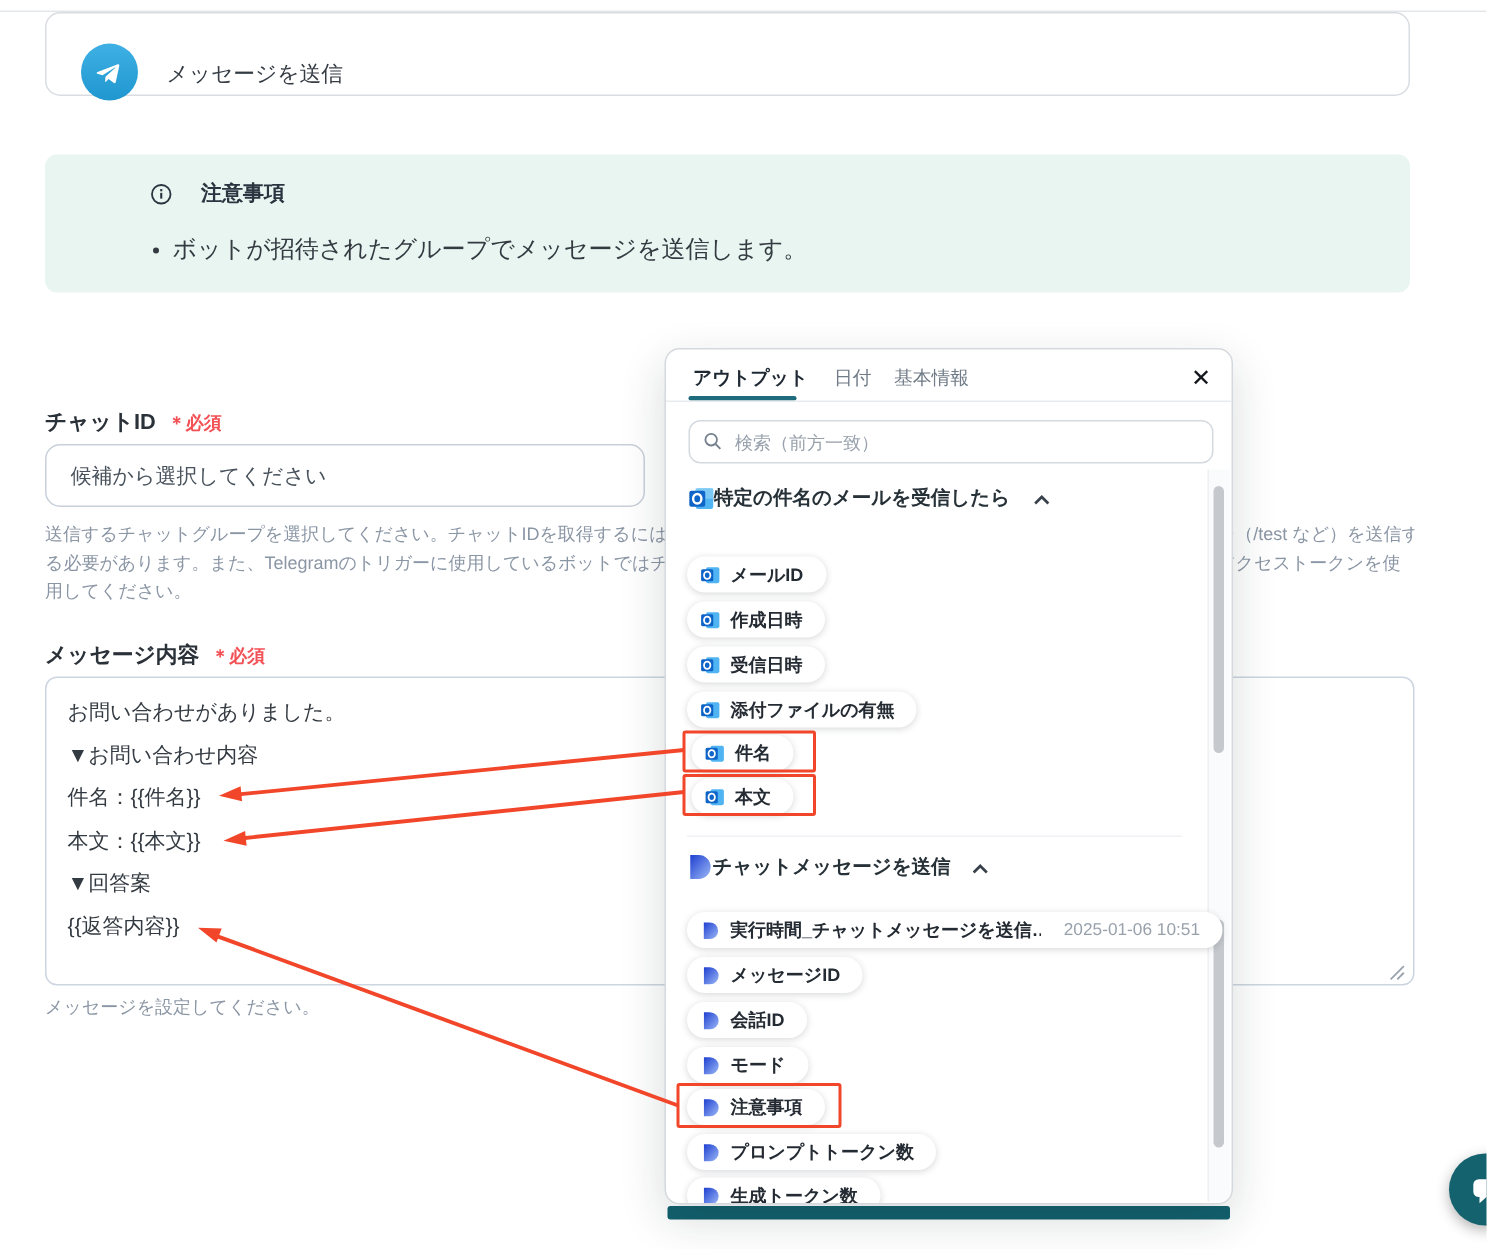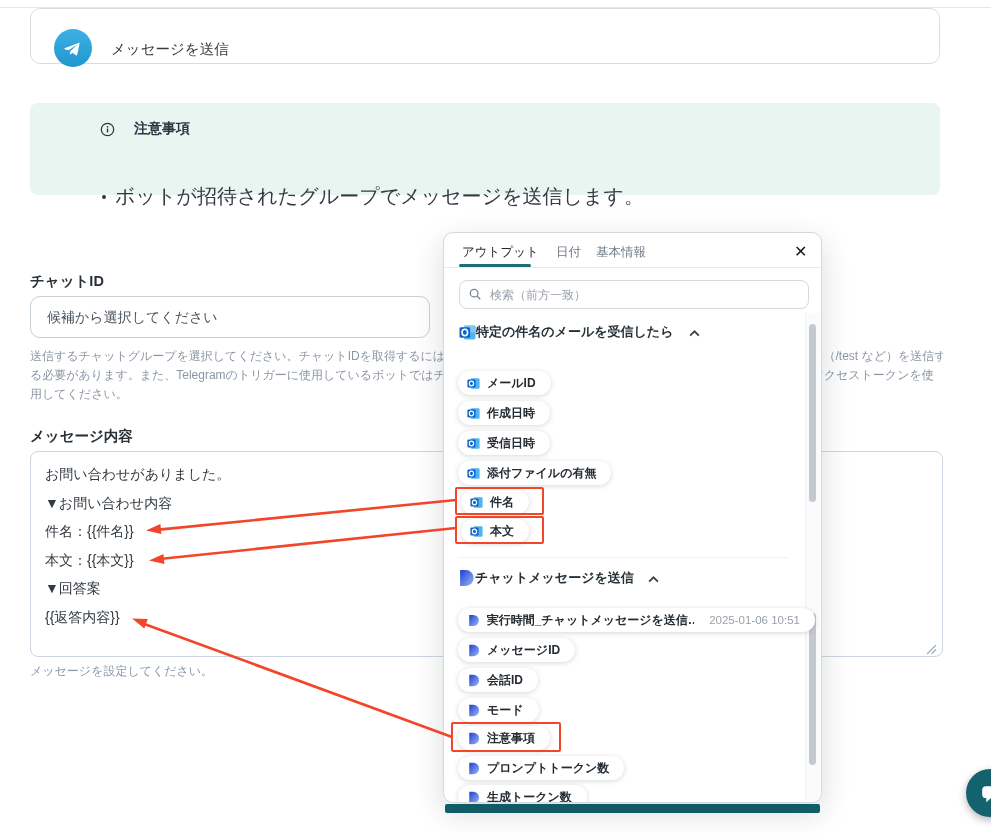--- a/index.html
+++ b/index.html
@@ -9,24 +9,24 @@
   .abs{position:absolute;}
   
   .hairline{left:0;top:7px;width:991px;height:1px;background:#e4e7ea;}
   .card{left:30px;top:8px;width:910px;height:56px;background:#fff;border:1px solid #d9dde2;border-radius:10px;box-sizing:border-box;}
   .tg-circle{left:23px;top:20px;width:38px;height:38px;border-radius:50%;
              background:linear-gradient(#3fb0e4,#1f97cf);display:flex;align-items:center;justify-content:center;}
   .card-title{left:80px;top:31px;font-size:14.5px;color:#353c44;}
   
   .notice{left:30px;top:103px;width:910px;height:92px;background:#e9f5f0;border-radius:8px;}
   .notice-title{left:100px;top:120px;display:flex;align-items:center;gap:19px;font-size:14px;font-weight:bold;color:#2b3440;text-align:right;}
-  .notice-bullet{left:102px;top:156px;display:flex;align-items:center;gap:9px;font-size:20px;color:#333a41;margin-top:27px;}
+  .notice-bullet{left:102px;top:156px;display:flex;align-items:center;gap:9px;font-size:16px;color:#333a41;}
   .dot{width:4px;height:4px;border-radius:50%;background:#333a41;}
   
-  .f-label{font-size:14.5px;font-weight:bold;color:#2a3138;display:flex;align-items:flex-end;gap:8px;flex-direction:column;}
+  .f-label{font-size:14.5px;font-weight:bold;color:#2a3138;display:flex;align-items:flex-end;gap:8px;}
   .req{font-size:12px;font-weight:bold;color:#f25156;}
   .chatid-label{left:30px;top:272px;}
   .chatid-input{left:30px;top:296px;width:400px;height:42px;border:1px solid #c8d0da;border-radius:10px;box-sizing:border-box;
                 padding:0 16px;font-size:14px;color:#49525c;background:#fff;font-family:inherit;outline:none;}
   .chatid-input::placeholder{color:#49525c;opacity:1;}
   .help-block{left:30px;top:347px;width:913px;height:58px;overflow:hidden;font-size:12px;line-height:19px;color:#8b96a5;}
   .help-block div{white-space:nowrap;overflow:hidden;}
   .msg-label{left:30px;top:427px;}
   .msg-area{left:30px;top:451px;width:913px;height:206px;border:1px solid #ccd5e0;border-radius:8px;box-sizing:border-box;
             padding:8px 14px;font-size:14px;line-height:28.5px;color:#333a41;background:#fff;font-family:inherit;
@@ -36,21 +36,21 @@
   
   .test-btn{left:28px;top:772px;width:119px;height:40px;border-radius:22px;background:#17616e;border:none;
             color:#fff;font-size:14px;letter-spacing:3px;font-family:inherit;box-shadow:0 4px 10px rgba(10,40,50,.3);cursor:pointer;}
   .float-chat{left:966px;top:769px;width:48px;height:48px;border-radius:50%;background:#15626f;z-index:60;
               display:flex;align-items:center;justify-content:center;box-shadow:0 3px 9px rgba(0,0,0,.3);}
   .teal-sliver{left:445px;top:804px;width:375px;height:9px;background:#12616e;border-radius:2px;z-index:1;}
   
   .popup{left:443px;top:232px;width:379px;height:571px;background:#fff;border:1px solid #d5d9de;border-radius:10px;
          box-sizing:border-box;box-shadow:0 10px 30px rgba(20,30,40,.16);z-index:30;overflow:hidden;}
   .tab{position:absolute;top:11px;font-size:12.5px;color:#707b87;cursor:pointer;white-space:nowrap;}
-  .tab.active{color:#1f2933;font-weight:normal;}
+  .tab.active{color:#1f2933;font-weight:bold;}
   .tab-underline{position:absolute;left:15px;top:31px;width:72px;height:3px;background:#1d6b7b;border-radius:2px;}
   .tab-divider{position:absolute;left:0;top:34px;width:100%;height:1px;background:#e8ebee;}
   .search{position:absolute;left:15px;top:47px;width:350px;height:29px;border:1px solid #d4dae0;border-radius:8px;box-sizing:border-box;
           padding:0 10px 0 30px;font-size:12px;color:#5a646f;background:#fff;font-family:inherit;outline:none;}
   .search::placeholder{color:#98a1ac;opacity:1;}
   .search-ic{position:absolute;left:24px;top:54px;}
   .close-x{position:absolute;left:350px;top:9px;font-size:16px;font-weight:600;color:#14181d;cursor:pointer;}
   .sec-title{position:absolute;display:flex;align-items:center;font-size:13px;font-weight:bold;color:#273138;white-space:nowrap;}
   .pill{position:absolute;display:inline-flex;align-items:center;gap:7px;height:24px;padding:0 15px 0 9px;background:#fff;
         border-radius:999px;box-shadow:0 1px 5px rgba(25,35,45,.18);font-size:12px;font-weight:700;color:#242b33;white-space:nowrap;cursor:pointer;}

